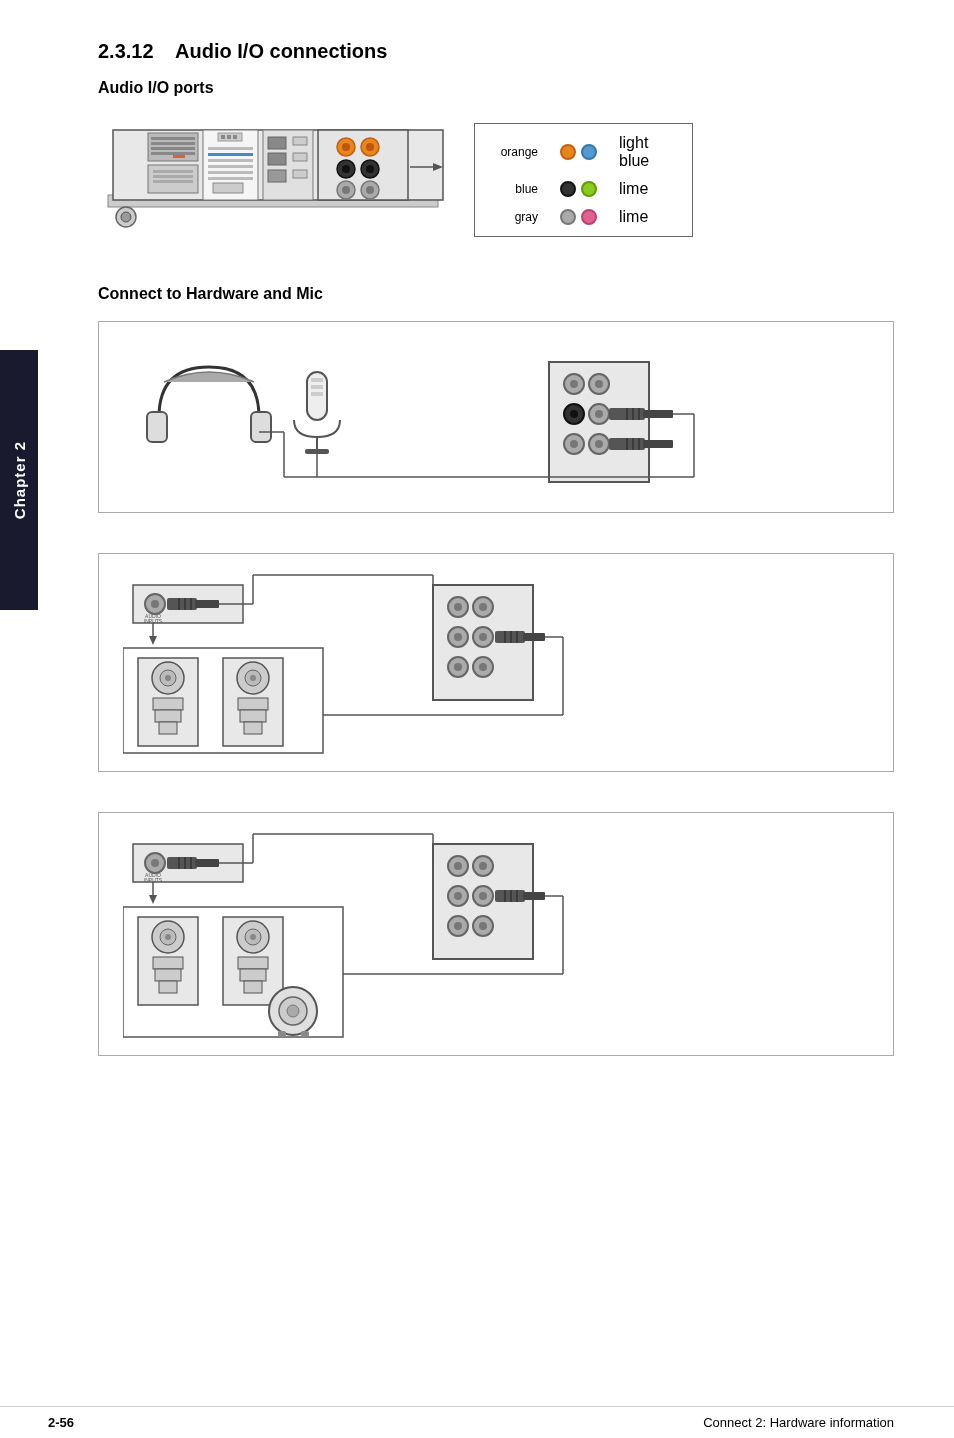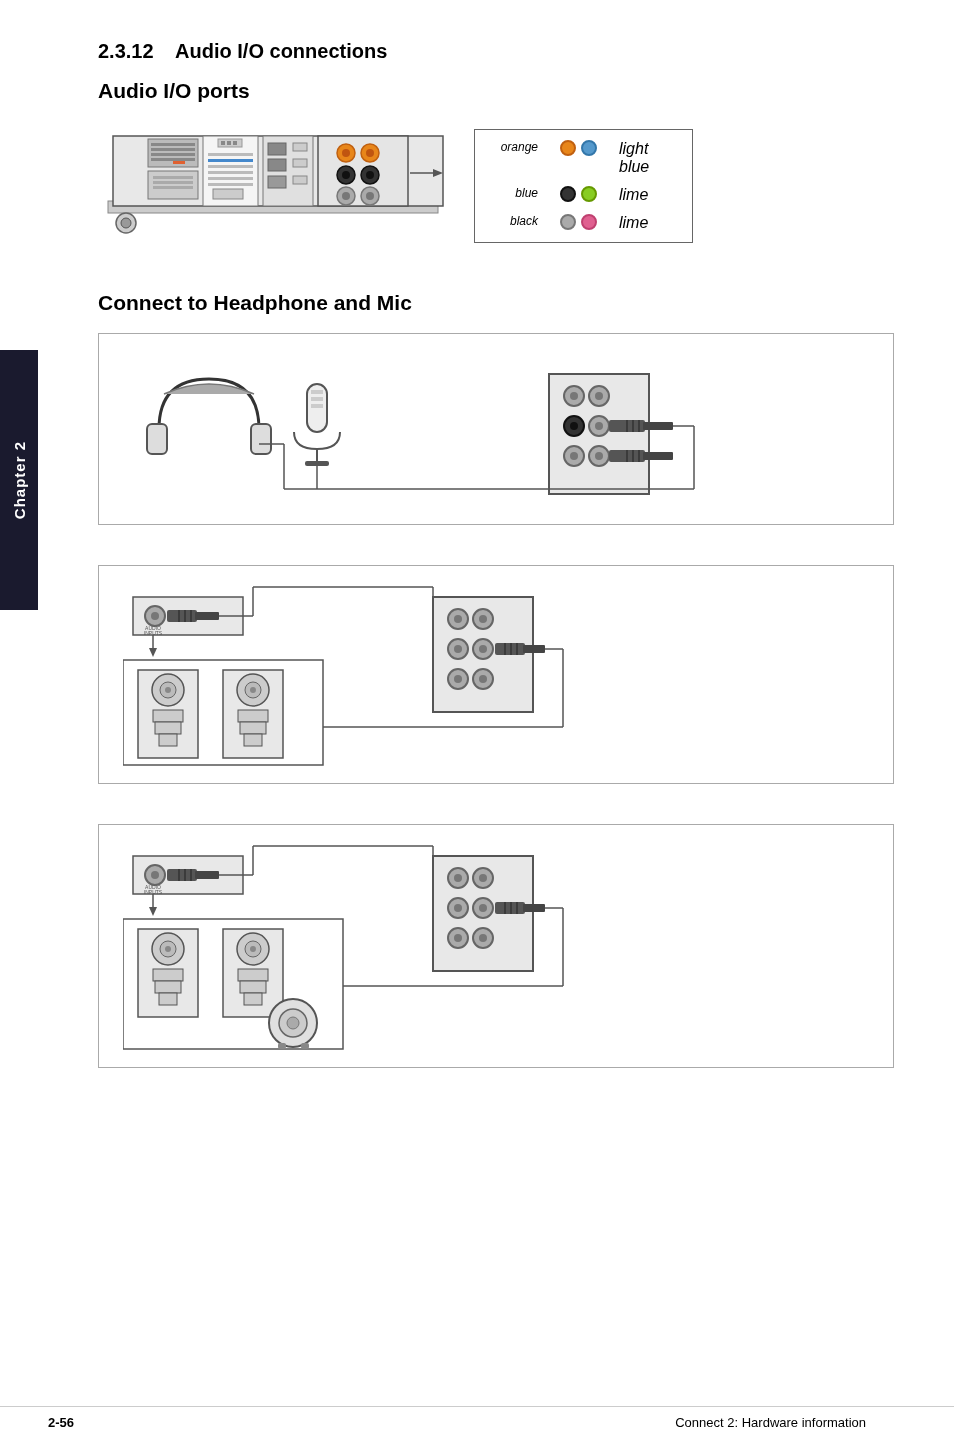--- a/index.html
+++ b/index.html
@@ -46,21 +46,21 @@
     }
 
     
     .section-title {
       font-size: 20px;
       font-weight: bold;
       margin-bottom: 14px;
     }
 
     .subsection-title {
-      font-size: 21px;
+      font-size: 16px;
       font-weight: bold;
       margin-bottom: 18px;
     }
 
     
     .audio-ports-diagram {
       display: flex;
       align-items: center;
       margin-bottom: 30px;
       gap: 16px;
@@ -69,24 +69,23 @@
     
     .port-legend {
       border: 1.5px solid #666;
       padding: 10px 14px;
       font-size: 12px;
       min-width: 210px;
     }
 
     .legend-row {
       display: flex;
-      align-items: flex-start;
+      align-items: center;
       margin-bottom: 10px;
       gap: 16px;
-      font-style: italic;
     }
     .legend-row:last-child { margin-bottom: 0; }
 
     .legend-label-left {
       width: 55px;
       text-align: right;
       font-size: 12px;
       padding-right: 6px;
     }
     .legend-dot-group {
@@ -112,21 +111,21 @@
       padding-left: 6px;
     }
 
     
     .footer {
       position: absolute;
       bottom: 0;
       left: 0;
       right: 0;
       border-top: 1px solid #ccc;
-      padding: 8px 88px 8px 48px;
+      padding: 8px 60px 8px 48px;
       display: flex;
       justify-content: space-between;
       align-items: flex-start;
       font-size: 13px;
     }
 
     .page-num { font-weight: bold; }
 
     
     .diagram-section {
@@ -251,33 +250,33 @@
           <div class="legend-row">
             <span class="legend-label-left">blue</span>
             <div class="legend-dot-group">
               <div class="legend-dot black"></div>
               <div class="legend-dot lime"></div>
             </div>
             <span class="legend-label-right">lime</span>
           </div>
 
           <div class="legend-row">
-            <span class="legend-label-left">black</span>
+            <span class="legend-label-left">gray</span>
             <div class="legend-dot-group">
               <div class="legend-dot gray-fill" style="background:#aaa;border-color:#777;"></div>
               <div class="legend-dot pink"></div>
             </div>
             <span class="legend-label-right">lime</span>
           </div>
         </div>
       </div>
     </div>
 
     <div class="diagram-section">
-      <div class="subsection-title">Connect to Headphone and Mic</div>
+      <div class="subsection-title">Connect to Hardware and Mic</div>
 
       <div class="diagram-box" style="position:relative; padding: 20px 30px; min-height:180px; align-items:flex-start; gap:0;">
 
         <svg width="580" height="150" viewBox="0 0 580 150">
 
           <path d="M 30 75 Q 30 25 80 25 Q 130 25 130 75" fill="none" stroke="#333" stroke-width="3"></path>
 
           <rect x="18" y="70" width="20" height="30" rx="5" fill="#ddd" stroke="#555" stroke-width="2"></rect>
 
           <rect x="122" y="70" width="20" height="30" rx="5" fill="#ddd" stroke="#555" stroke-width="2"></rect>

